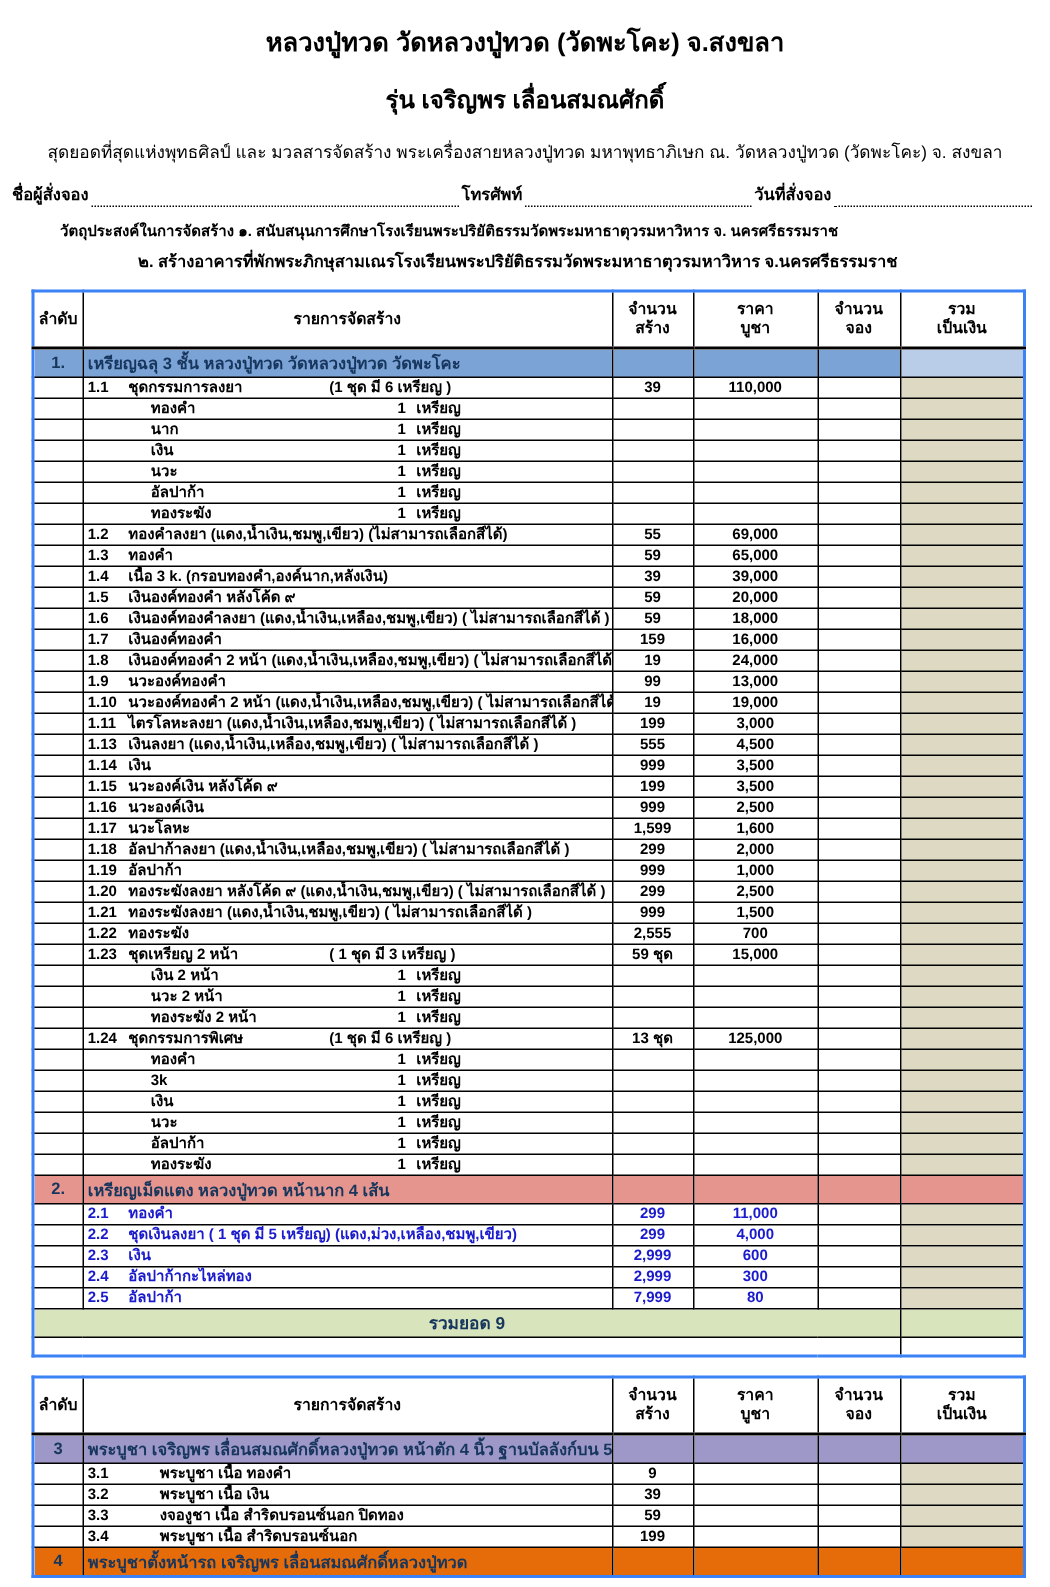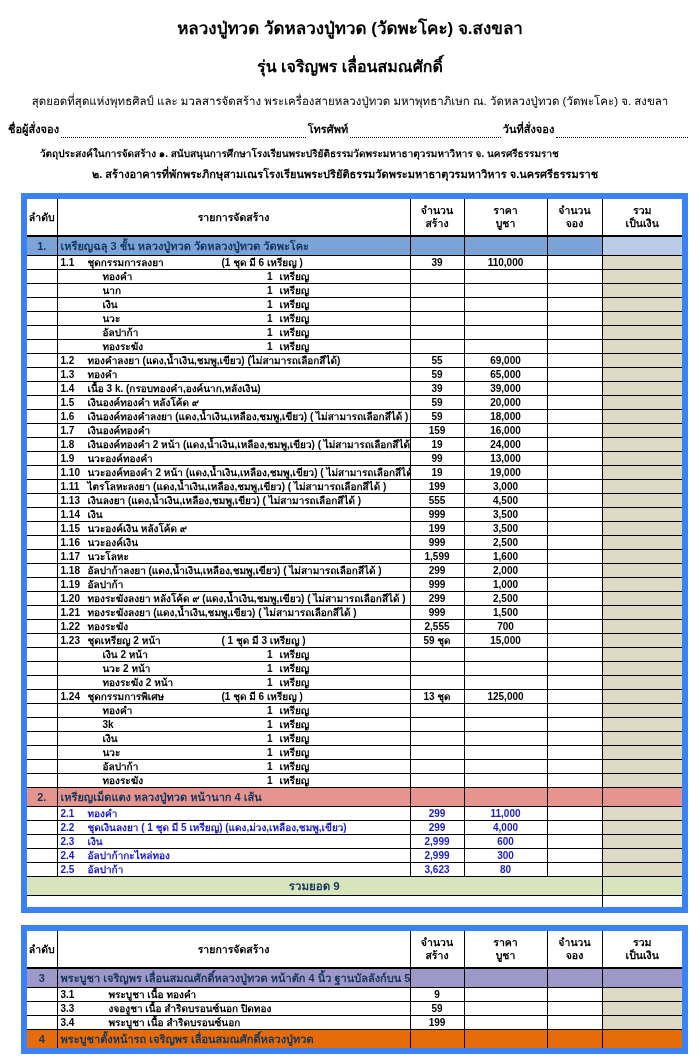--- a/index.html
+++ b/index.html
@@ -17,21 +17,21 @@
   .formline{display:flex;align-items:flex-end;margin:10px 10px 0 8px;font-size:11px;font-weight:bold;white-space:nowrap;}
   .dots{border-bottom:1.2px dotted #000;height:11px;margin:0 2px;}
   .dots.d-name{flex:2.6;}
   .dots.d-phone{flex:1.6;}
   .dots.d-date{flex:1.4;}
   .purpose1{margin:8px 0 0 40px;font-size:10px;font-weight:bold;}
   .purpose2{margin:4px 0 0 92px;font-size:11px;font-weight:bold;}
 
   
   .tblwrap{margin:10px 0 0 21px;}
-  table.otable{border-collapse:collapse;table-layout:fixed;width:661px;border:6px solid #3b82f6;}
+  table.otable{border-collapse:collapse;table-layout:fixed;width:661px;border:2px solid #3b82f6;}
   .otable col.c1{width:33px;} .otable col.c2{width:353px;} .otable col.c3{width:54px;}
   .otable col.c4{width:83px;} .otable col.c5{width:55px;} .otable col.c6{width:83px;}
   .otable th,.otable td{border:1px solid #000;padding:0 3px;overflow:hidden;white-space:nowrap;}
   .otable thead th{height:36px;font-size:10.5px;font-weight:bold;text-align:center;vertical-align:middle;line-height:1.25;border-bottom:2px solid #000;background:#fff;padding:0;}
   th.h-beige{background:var(--c-beige);font-family:Liberation Serif, serif;}
   .band td{height:16px;font-size:11px;font-weight:bold;color:var(--c-bandtext);vertical-align:middle;}
   .band .band-no{text-align:center;}
   .band.theme-blue td{background:var(--c-band1);}
   .band.theme-blue td.band-total{background:var(--c-band1l);}
   .band.theme-salmon td{background:var(--c-band2);}
@@ -459,21 +459,21 @@
             <td class="c-no"></td>
             <td class="c-item txt-blue"><span class="rnum">2.4</span><span class="rlabel">อัลปาก้ากะไหล่ทอง</span></td>
             <td class="c-qty txt-blue">2,999</td>
             <td class="c-price txt-blue">300</td>
             <td class="c-order"></td>
             <td class="c-total"></td>
           </tr>
           <tr class="r">
             <td class="c-no"></td>
             <td class="c-item txt-blue"><span class="rnum">2.5</span><span class="rlabel">อัลปาก้า</span></td>
-            <td class="c-qty txt-blue">3,623</td>
+            <td class="c-qty txt-blue">7,999</td>
             <td class="c-price txt-blue">80</td>
             <td class="c-order"></td>
             <td class="c-total"></td>
           </tr>
           <tr class="sumrow">
             <td colspan="5">รวมยอด 9</td>
             <td class="c-total"></td>
           </tr>
           <tr class="emptyrow">
             <td colspan="5"></td>
@@ -533,20 +533,28 @@
           <tr class="r">
             <td class="c-no"></td>
             <td class="c-item"><span class="rnum">3.1</span><span class="rlabel">พระบูชา เนื้อ ทองคำ</span></td>
             <td class="c-qty">9</td>
             <td class="c-price"></td>
             <td class="c-order"></td>
             <td class="c-total"></td>
           </tr>
           <tr class="r">
             <td class="c-no"></td>
+            <td class="c-item"><span class="rnum">3.2</span><span class="rlabel">พระบูชา เนื้อ เงิน</span></td>
+            <td class="c-qty">39</td>
+            <td class="c-price"></td>
+            <td class="c-order"></td>
+            <td class="c-total"></td>
+          </tr>
+          <tr class="r">
+            <td class="c-no"></td>
             <td class="c-item"><span class="rnum">3.3</span><span class="rlabel">งจองูชา เนื้อ สำริดบรอนซ์นอก ปิดทอง</span></td>
             <td class="c-qty">59</td>
             <td class="c-price"></td>
             <td class="c-order"></td>
             <td class="c-total"></td>
           </tr>
           <tr class="r">
             <td class="c-no"></td>
             <td class="c-item"><span class="rnum">3.4</span><span class="rlabel">พระบูชา เนื้อ สำริดบรอนซ์นอก</span></td>
             <td class="c-qty">199</td>

